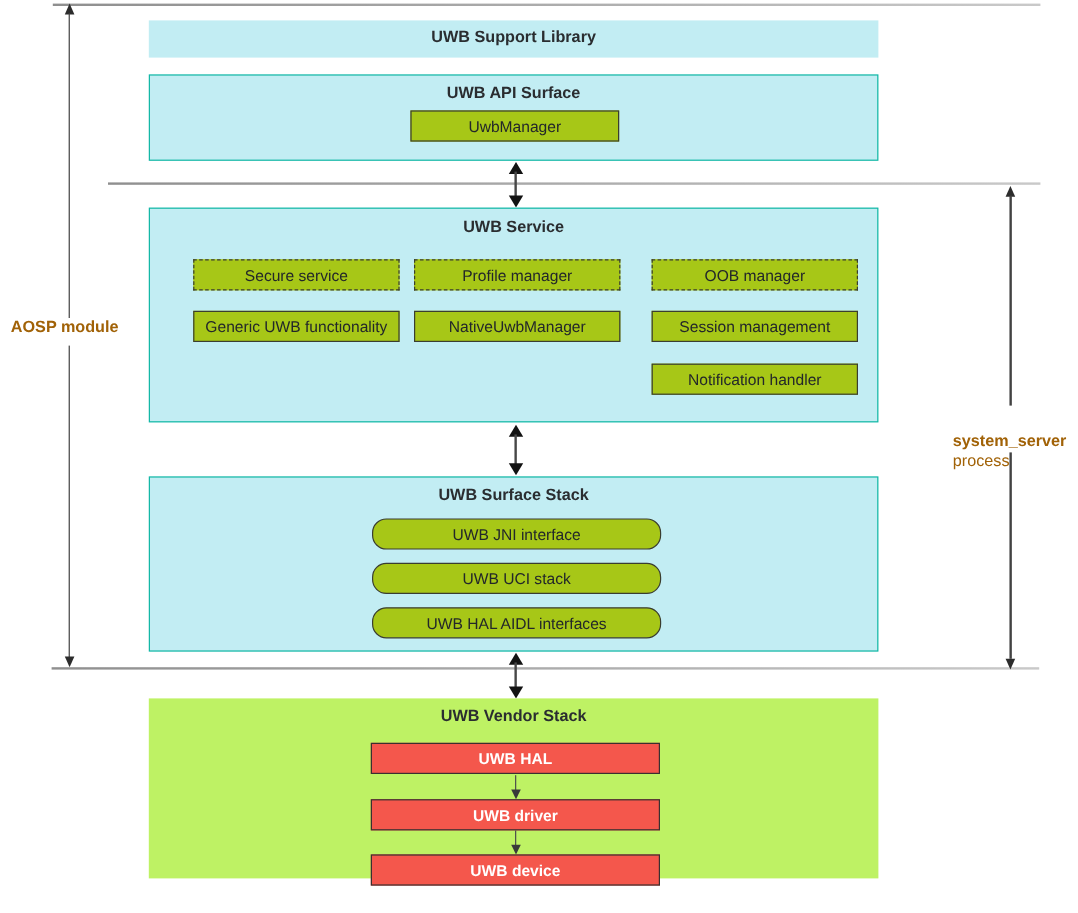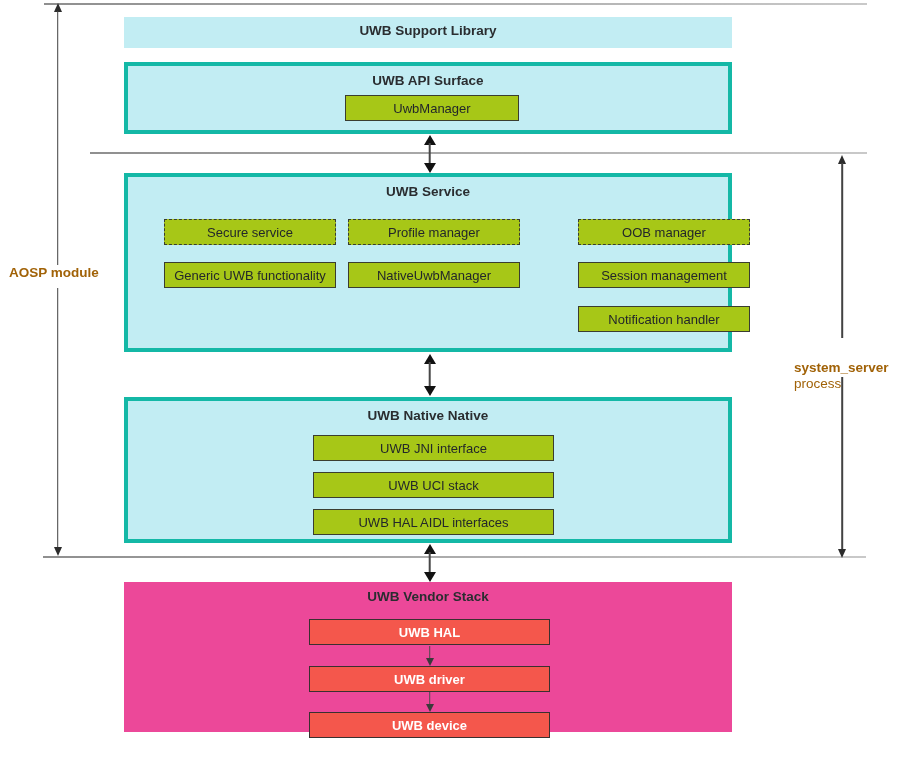--- a/index.html
+++ b/index.html
@@ -12,47 +12,47 @@
 
   
   .hline { position:absolute; height:2px;
     background:linear-gradient(to right,#8f8f8f,#c9c9c9); }
   .hline.top    { left:44px;  top:3px;   width:823px; }
   .hline.middle { left:90px;  top:152px; width:777px; }
   .hline.bottom { left:43px;  top:556px; width:823px; }
 
   
   .band { position:absolute; left:124px; width:608px; background:#c2edf3; }
-  .band.bordered { border:4px solid #14b8a6; }
+  .band.bordered { border:1px solid #14b8a6; }
   .box-title { display:block; text-align:center; font-weight:bold;
     font-size:13.5px; color:#2a2d30; padding-top:7px; }
 
   .support-lib { top:17px; height:31px; }
   .support-lib .box-title { padding-top:0; line-height:27px; }
   .api-surface { top:62px; height:72px; }
   .service     { top:173px; height:179px; }
   .native      { top:397px; height:146px; }
-  .vendor      { top:582px; height:150px; background:#ec4899; }
+  .vendor      { top:582px; height:150px; background:#bef264; }
 
   
   .module { position:absolute; height:26px; background:#a7c717;
     border:1.6px solid #3a3d30; font-size:13px; color:#23272a;
     display:flex; align-items:center; justify-content:center; }
   .module.dashed { border:1.8px dashed #3a3d30; }
 
   .api-surface .module { left:217px; top:29px; width:174px; }
 
   .service .col1 { left:36px;  width:172px; }
   .service .col2 { left:220px; width:172px; }
-  .service .col3 { left:418px; width:172px;margin-left:32px; }
+  .service .col3 { left:418px; width:172px; }
   .service .row1 { top:42px; }
   .service .row2 { top:85px; }
   .service .row3 { top:129px; }
 
-  .native .module { left:185px; width:241px; }
+  .native .module { left:185px; width:241px;border-radius:12px; }
   .native .nrow1 { top:34px; }
   .native .nrow2 { top:71px; }
   .native .nrow3 { top:108px; }
 
   
   .redbox { position:absolute; left:185px; width:241px; height:26px;
     background:#f4574c; border:1.6px solid #3a3030; color:#ffffff;
     font-weight:bold; font-size:13px;
     display:flex; align-items:center; justify-content:center; }
   .vendor .vrow1 { top:37px; }
@@ -156,21 +156,21 @@
     <div class="module col3 row3">Notification handler</div>
   </div>
 
   <div class="darrow a2">
     <div class="head-up"></div>
       <div class="shaft"></div>
       <div class="head-down"></div>
   </div>
 
   <div class="band bordered native">
-    <span class="box-title">UWB Native Native</span>
+    <span class="box-title">UWB Surface Stack</span>
     <div class="module nrow1">UWB JNI interface</div>
     <div class="module nrow2">UWB UCI stack</div>
     <div class="module nrow3">UWB HAL AIDL interfaces</div>
   </div>
 
   <div class="darrow a3">
     <div class="head-up"></div>
       <div class="shaft"></div>
       <div class="head-down"></div>
   </div>

